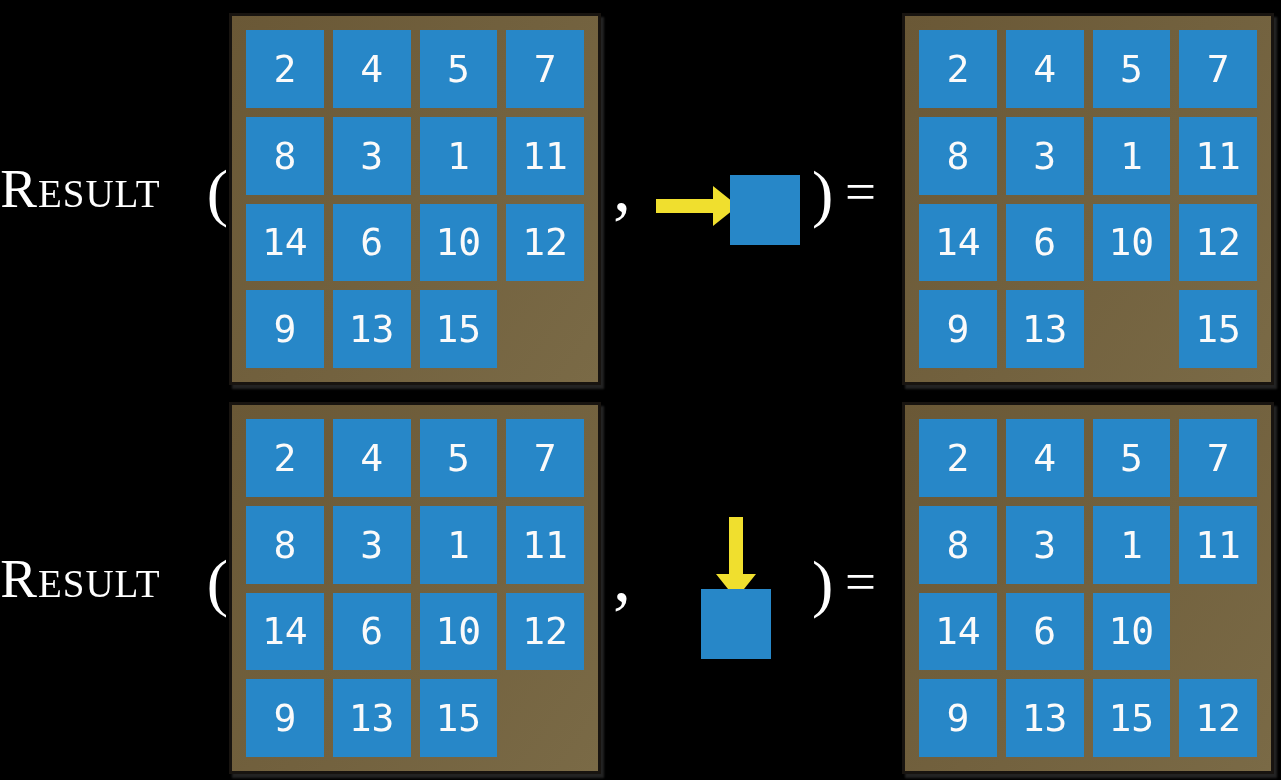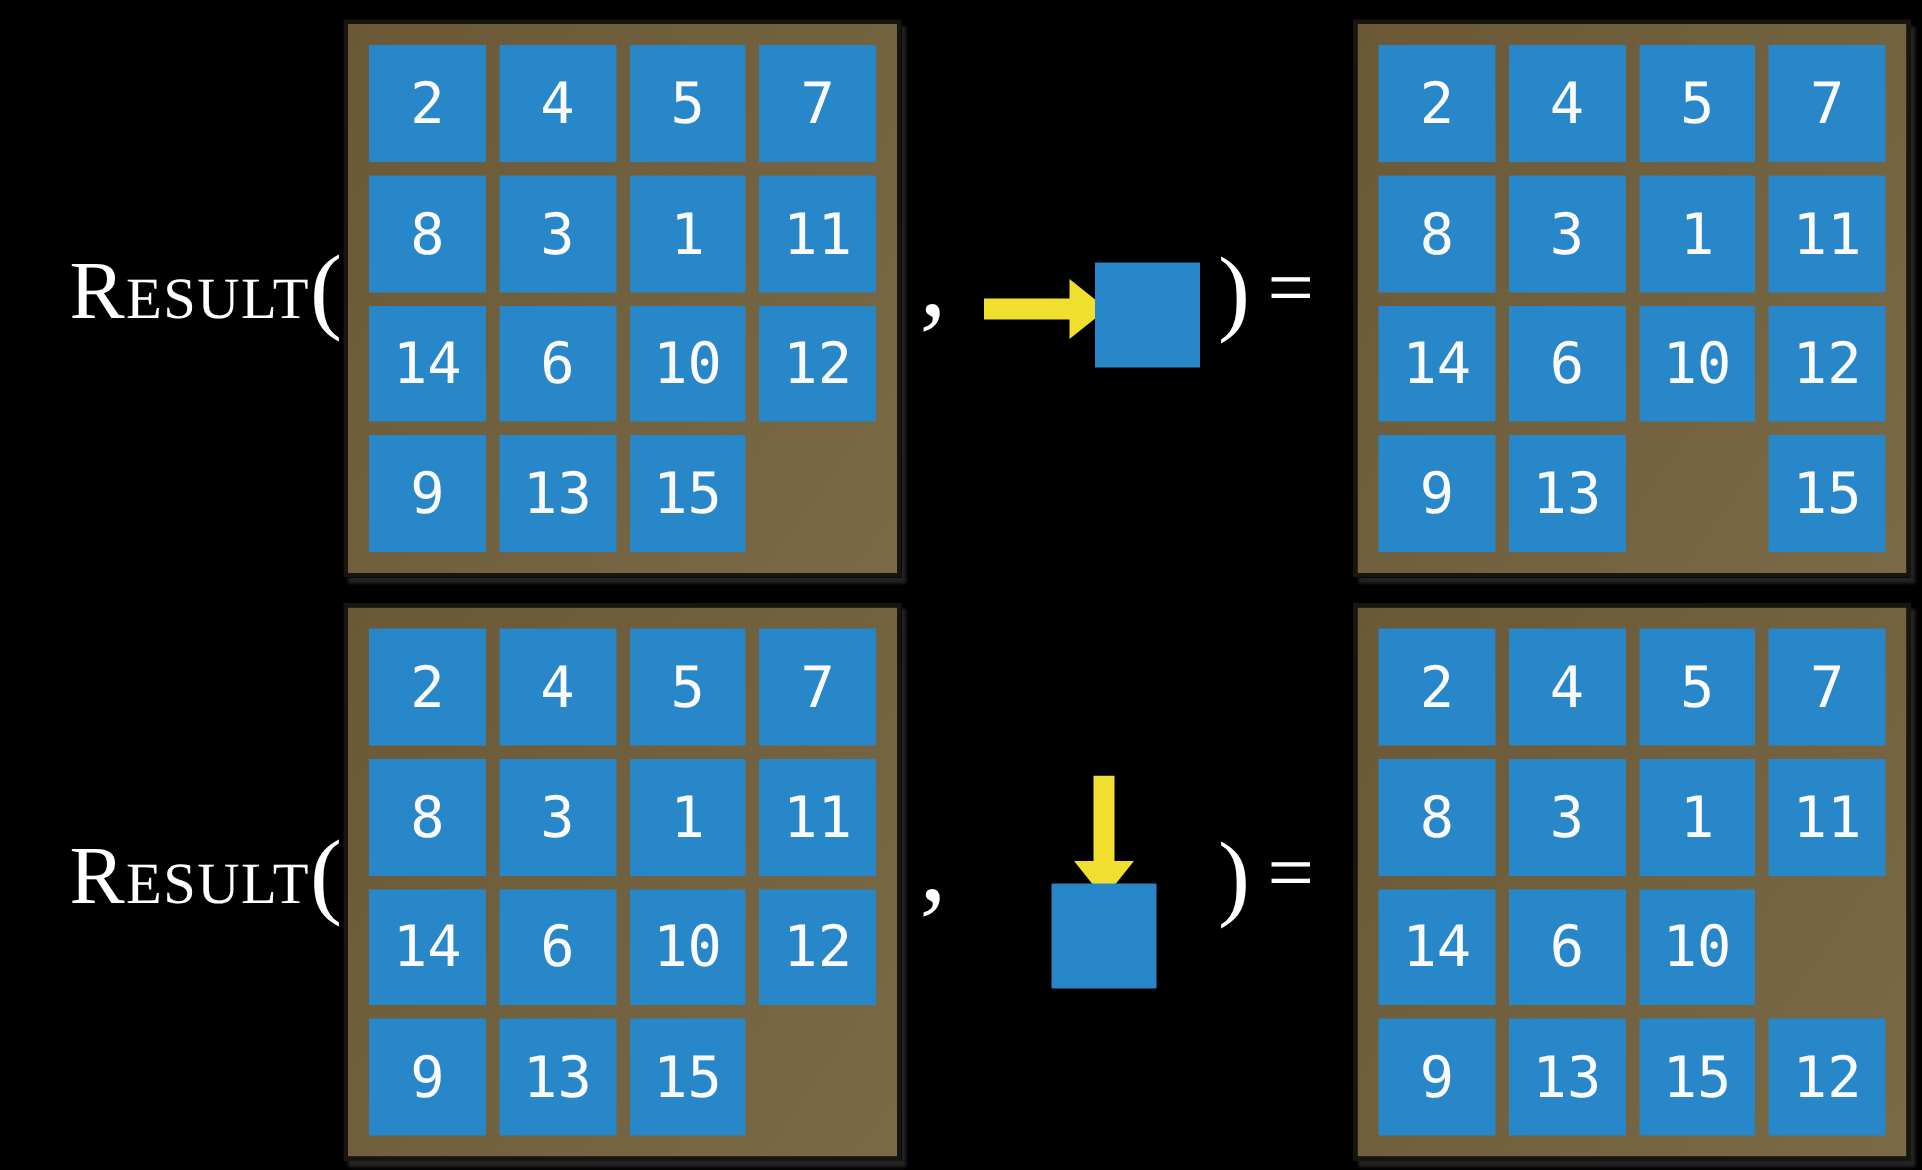--- a/index.html
+++ b/index.html
@@ -3,22 +3,22 @@
 <meta charset="utf-8">
 <style>
   html,body{margin:0;padding:0;background:#000;}
   .stage{
     position:relative;width:1281px;height:780px;overflow:hidden;
     background:var(--background,#000);
     font-family:"Liberation Serif",serif;color:var(--text,#fff);
   }
   
   .result-label{
-    position:absolute;display:flex;align-items:center;
-    white-space:nowrap;line-height:1;
+    position:absolute;display:flex;align-items:flex-start;
+    white-space:nowrap;line-height:1;gap:46px;
   }
   .fn-name{font-variant:small-caps;font-size:55px;letter-spacing:1px;}
   .paren-open{font-size:64px;}
   .punct{position:absolute;line-height:1;}
   .comma{font-size:72px;}
   .paren-close{font-size:64px;}
   .equals{font-size:55px;}
   
   .board{
     position:absolute;width:372px;height:372px;box-sizing:border-box;

